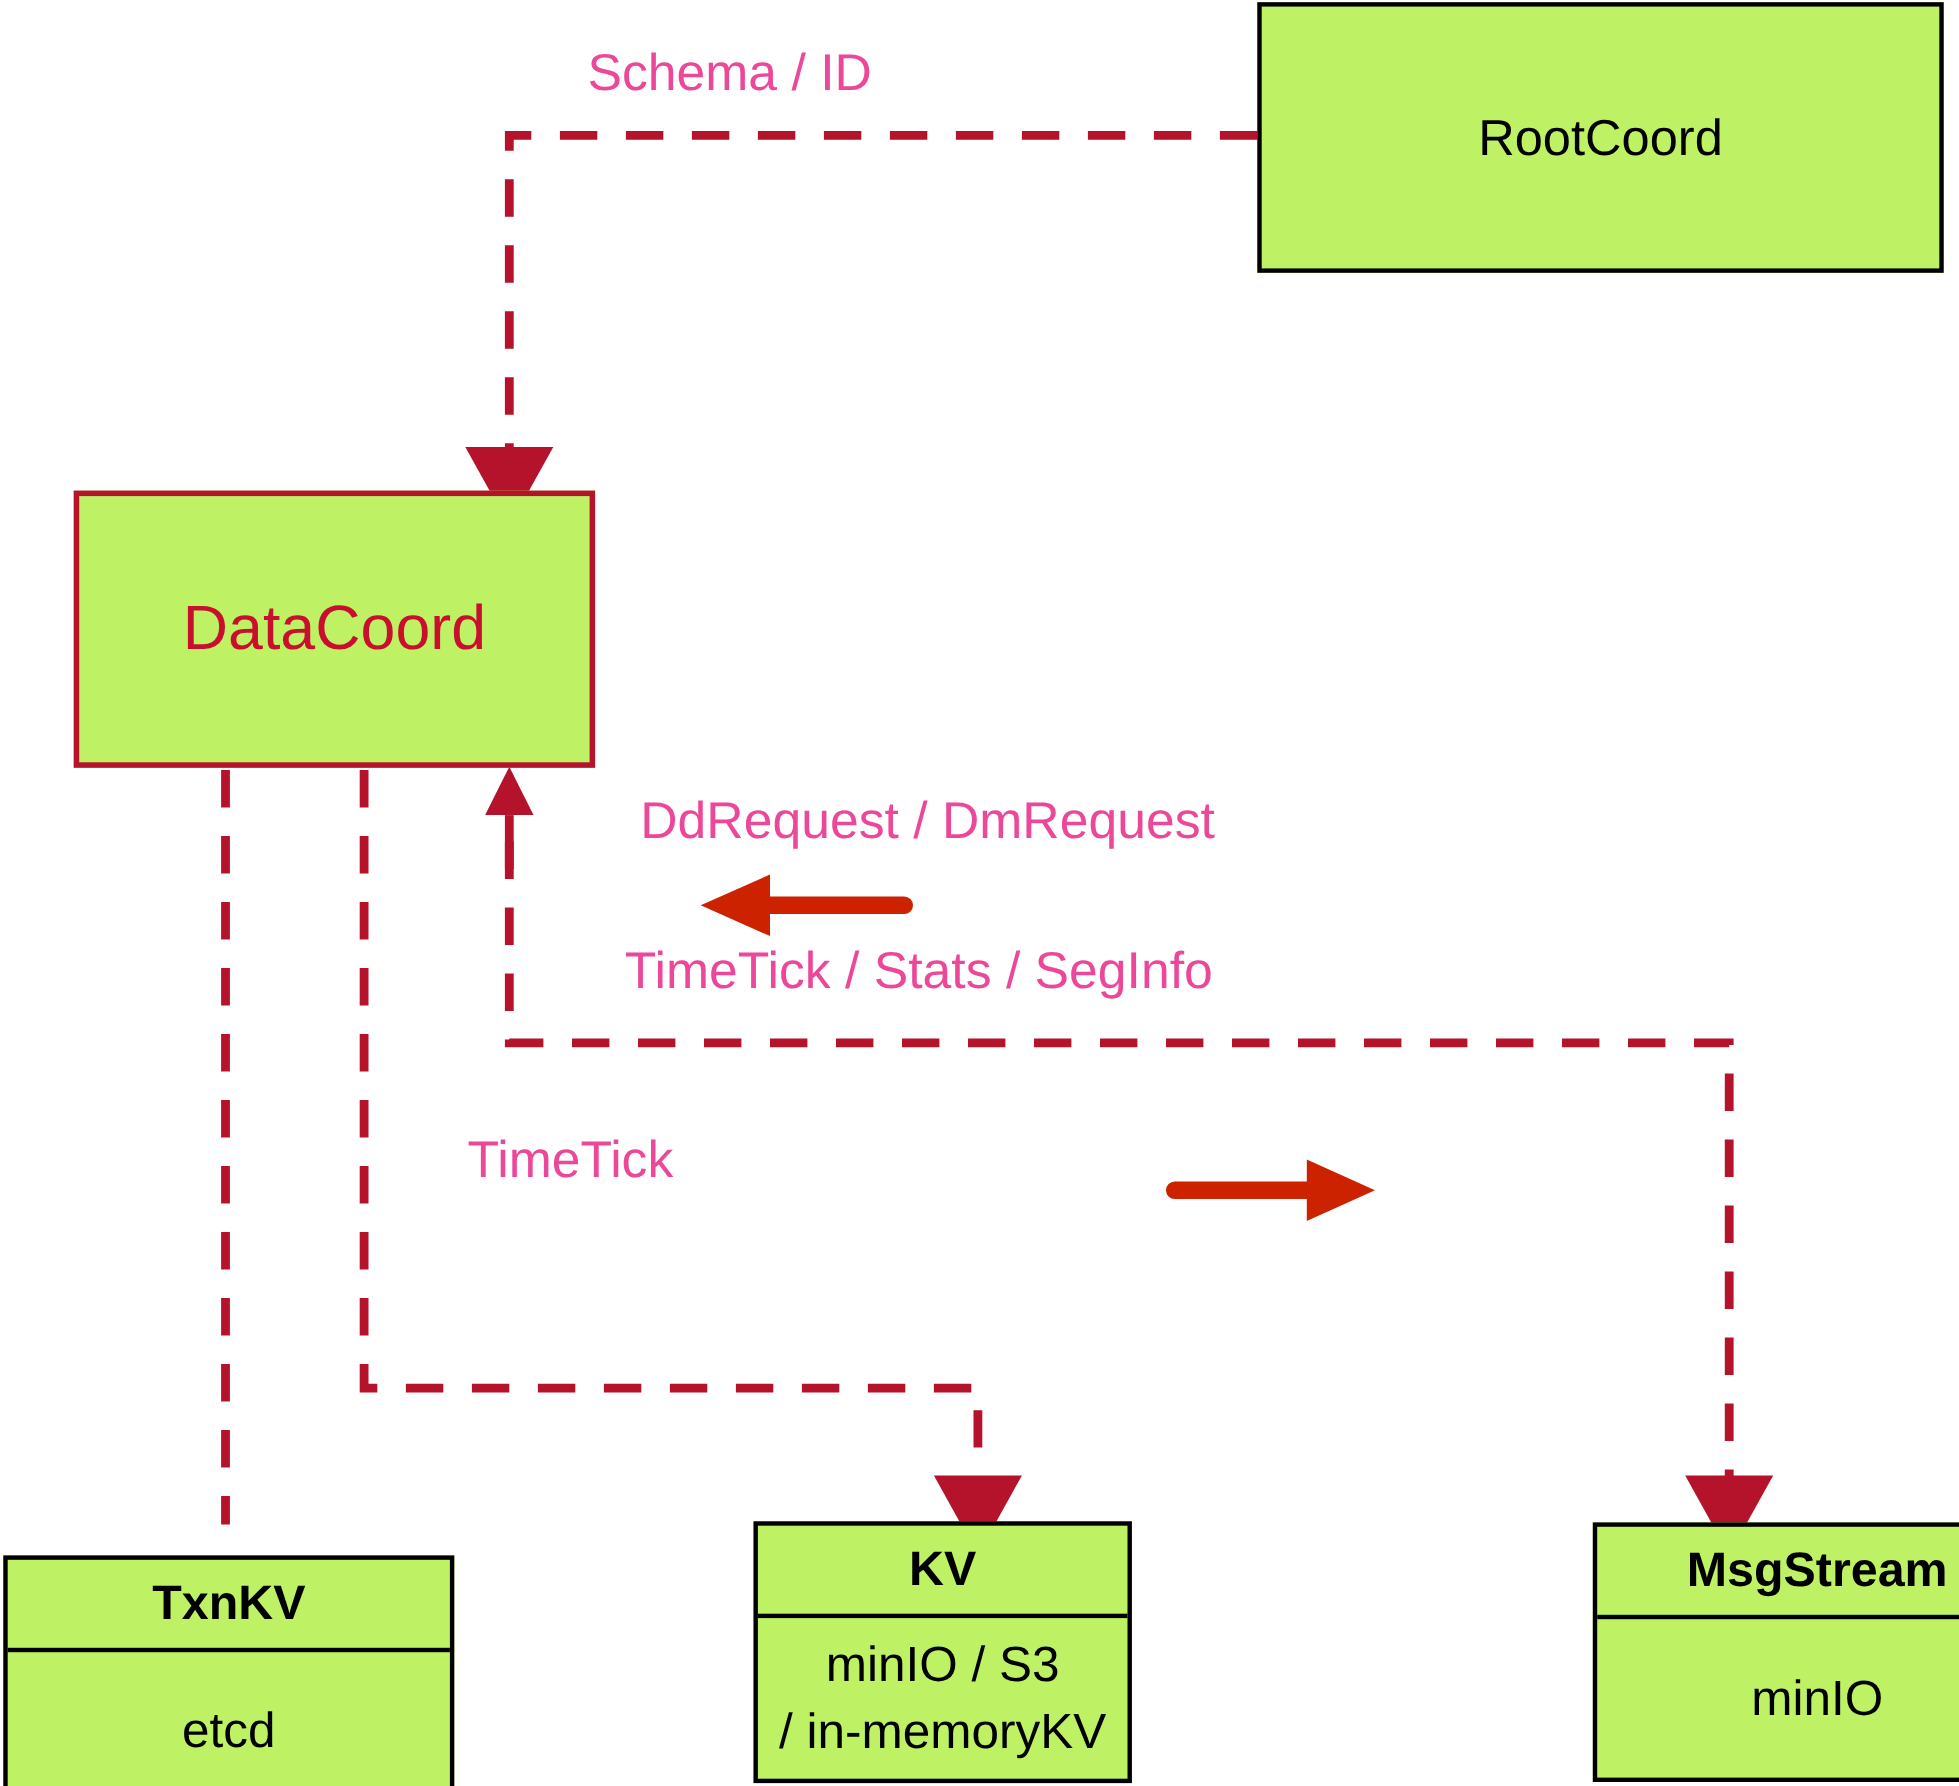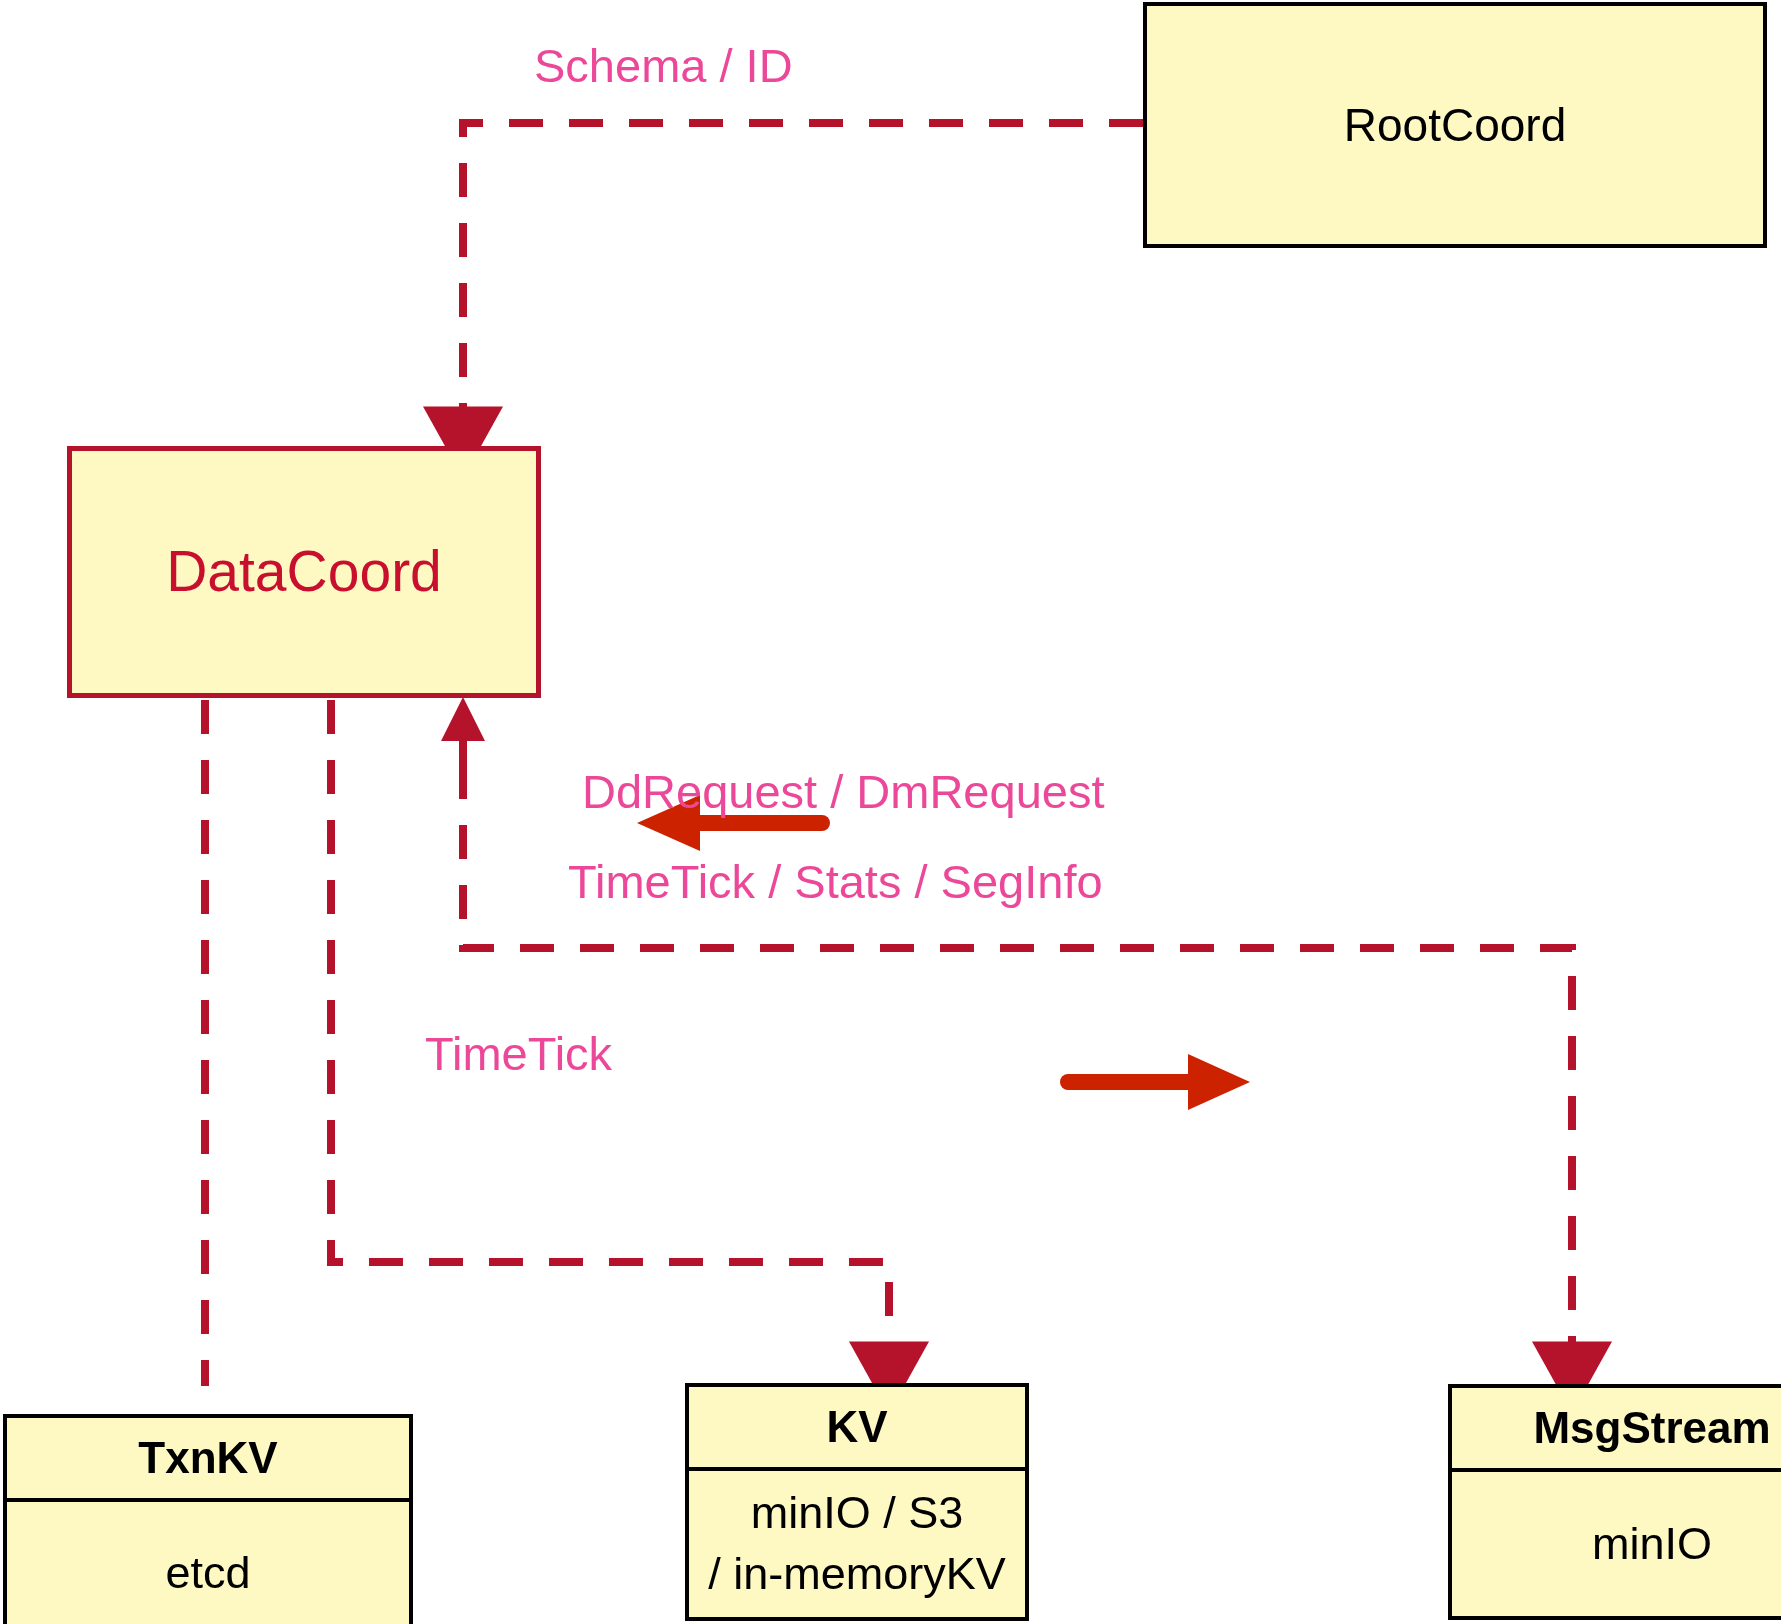--- a/index.html
+++ b/index.html
@@ -19,21 +19,21 @@
     position: absolute;
     top: 0;
     left: 0;
     width: 1781px;
     height: 1624px;
   }
   
   .box {
     position: absolute;
     box-sizing: border-box;
-    background: #fef9c3;
+    background: #bef264;
     display: flex;
     flex-direction: column;
   }
   .box.black {
     border: 4px solid #000000;
   }
   .box.red {
     border: 5px solid #b5122b;
   }
   .box-title {
@@ -140,19 +140,19 @@
   <div class="box black" style="left:1448px; top:1384px; width:408px; height:236px;">
     <div class="box-title bold" style="height:80px;">MsgStream</div>
     <div class="divider"></div>
     <div class="box-body">
       <span>minIO</span>
     </div>
   </div>
 
   <div class="edge-label" style="left:534px; top:42px;">Schema / ID</div>
 
-  <div class="edge-label" style="left:582px; top:768px;">DdRequest / DmRequest</div>
+  <div class="edge-label" style="left:582px; top:722px;">DdRequest / DmRequest</div>
 
   <div class="edge-label" style="left:568px; top:858px;">TimeTick / Stats / SegInfo</div>
 
   <div class="edge-label" style="left:425px; top:1030px;">TimeTick</div>
 
 </div>
 
 </body></html>

